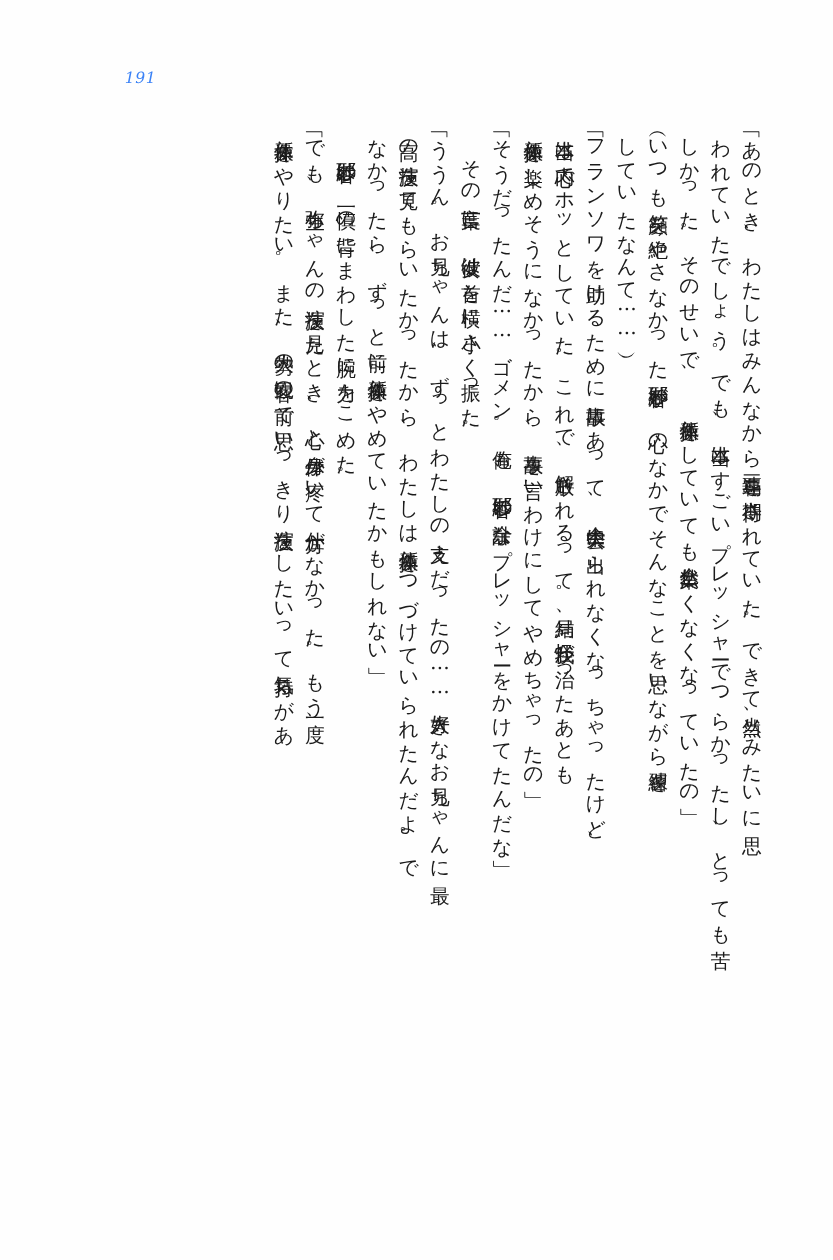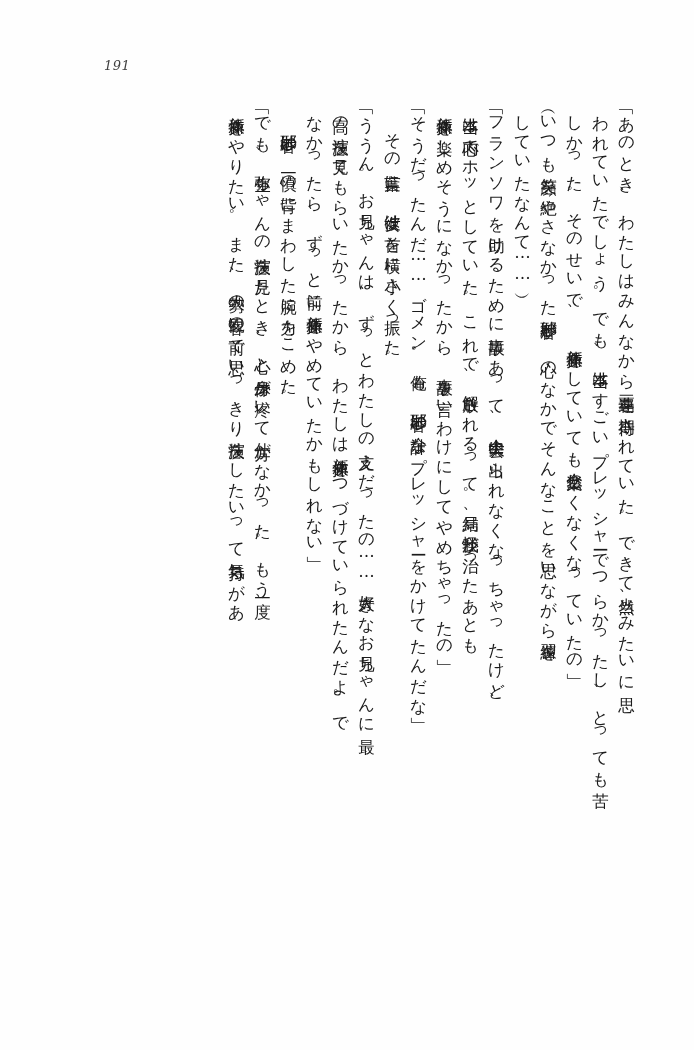--- a/index.html
+++ b/index.html
@@ -25,21 +25,21 @@
     background: #fefefe;
   }
 
   .page-number {
     position: absolute;
     top: 58px;
     left: 104px;
     font-size: 13px;
     font-style: italic;
     letter-spacing: 0.5px;
-    color: #404040;
+    color: #3b82f6;
     font-family: "DejaVu Serif", "Liberation Serif", serif;
   }
 
   
   .text-body {
     position: absolute;
     top: 104px;
     left: 88px;
     width: 546px;
     height: 830px;

